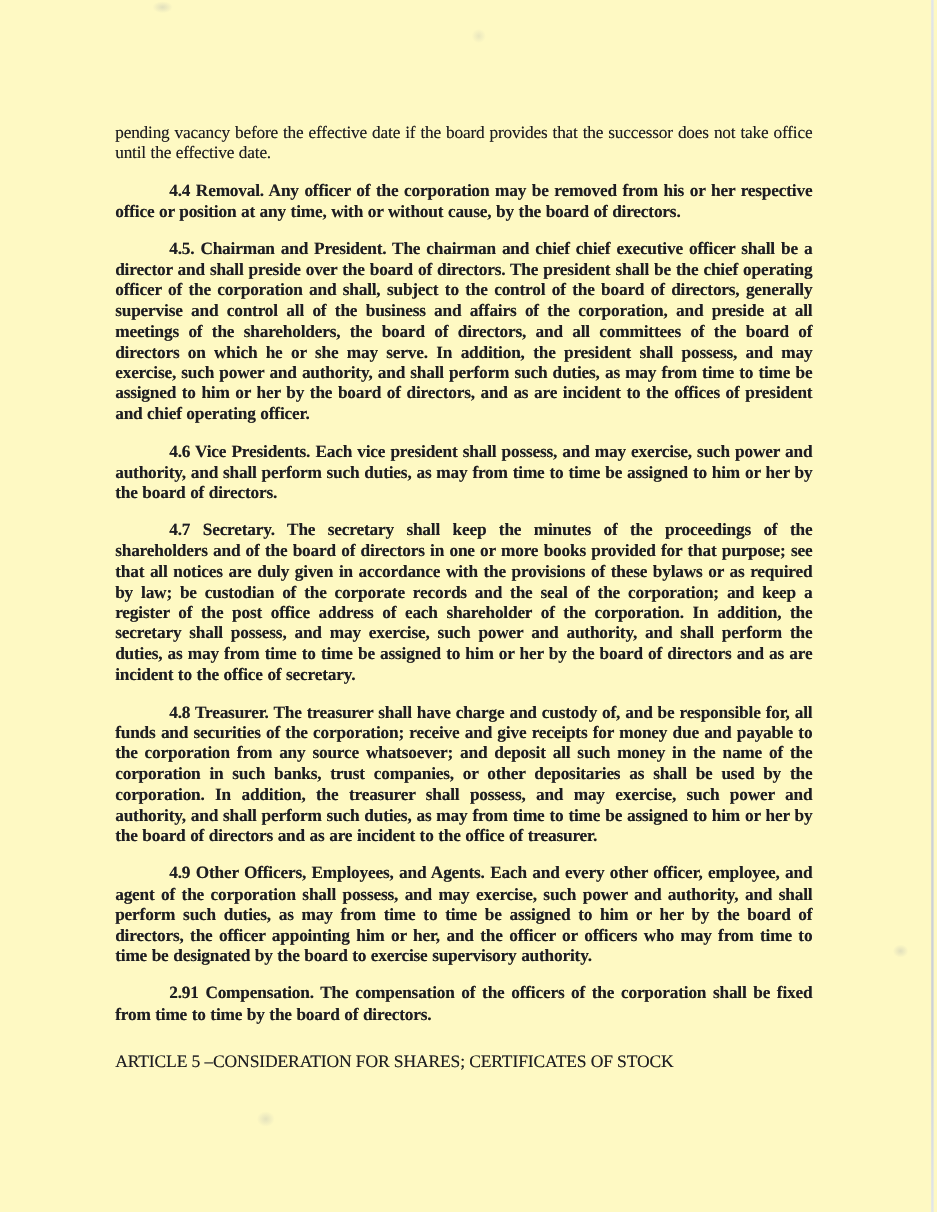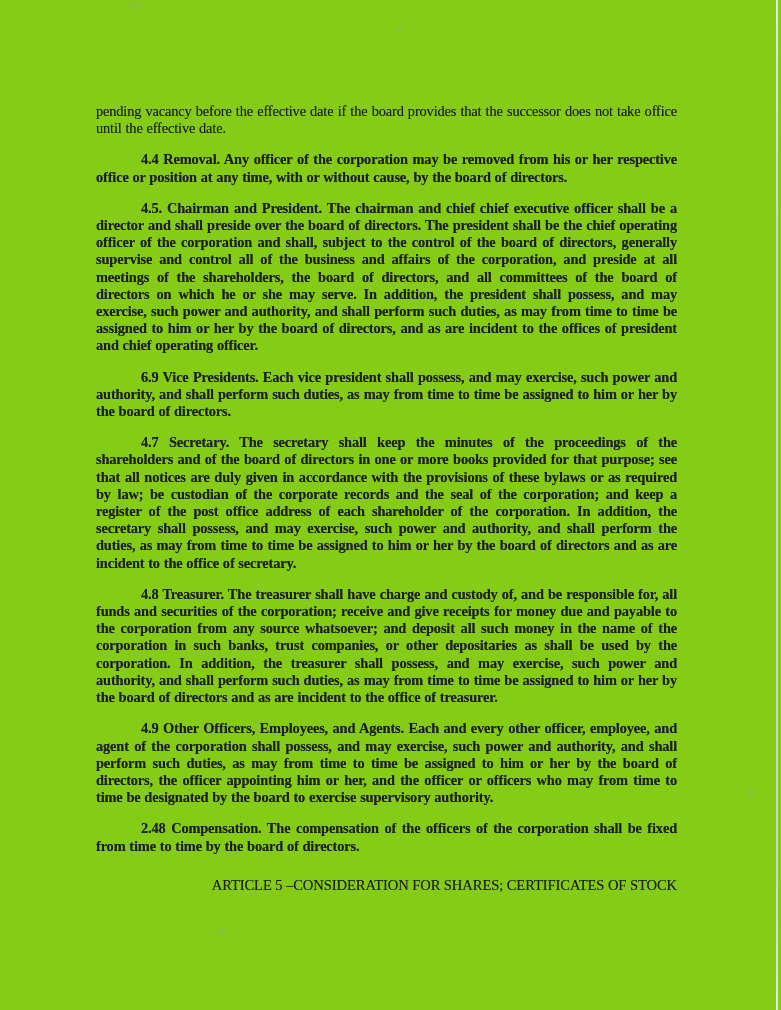--- a/index.html
+++ b/index.html
@@ -4,21 +4,21 @@
 <style>
   html, body {
     margin: 0;
     padding: 0;
     background: #ffffff;
   }
   .page {
     position: relative;
     width: 781px;
     height: 1010px;
-    background: #84cc16;
+    background: #fef9c3;
     font-family: "Liberation Serif", "DejaVu Serif", serif;
     color: #1e1e22;
     overflow: hidden;
   }
   .content {
     position: absolute;
     left: 96px;
     top: 103px;
     width: 581px;
   }
@@ -33,21 +33,21 @@
   }
   .para.indent {
     text-indent: 45px;
     font-weight: bold;
   }
   .article-heading {
     margin: 22px 0 0 0;
     font-size: 14.6px;
     line-height: 17px;
     font-weight: normal;
-    text-align: right;
+    text-align: left;
     letter-spacing: -0.1px;
     text-shadow: 0 0 0.4px rgba(30,30,35,0.55);
   }
   .scan-line-right {
     position: absolute;
     top: 0;
     left: 776px;
     width: 2px;
     height: 1010px;
     background: linear-gradient(to bottom, #e2e6ea, #ccd1d8 25%, #ccd1d8 85%, #e2e6ea);
@@ -70,29 +70,29 @@
   <div class="smudge smudge-1"></div>
   <div class="smudge smudge-2"></div>
 
   <div class="content">
     <p class="para">pending vacancy before the effective date if the board provides that the successor does not take office until the effective date.</p>
 
     <p class="para indent">4.4 Removal. Any officer of the corporation may be removed from his or her respective office or position at any time, with or without cause, by the board of directors.</p>
 
     <p class="para indent">4.5. Chairman and President. The chairman and chief chief executive officer shall be a director and shall preside over the board of directors. The president shall be the chief operating officer of the corporation and shall, subject to the control of the board of directors, generally supervise and control all of the business and affairs of the corporation, and preside at all meetings of the shareholders, the board of directors, and all committees of the board of directors on which he or she may serve. In addition, the president shall possess, and may exercise, such power and authority, and shall perform such duties, as may from time to time be assigned to him or her by the board of directors, and as are incident to the offices of president and chief operating officer.</p>
 
-    <p class="para indent">6.9 Vice Presidents. Each vice president shall possess, and may exercise, such power and authority, and shall perform such duties, as may from time to time be assigned to him or her by the board of directors.</p>
+    <p class="para indent">4.6 Vice Presidents. Each vice president shall possess, and may exercise, such power and authority, and shall perform such duties, as may from time to time be assigned to him or her by the board of directors.</p>
 
     <p class="para indent">4.7 Secretary. The secretary shall keep the minutes of the proceedings of the shareholders and of the board of directors in one or more books provided for that purpose; see that all notices are duly given in accordance with the provisions of these bylaws or as required by law; be custodian of the corporate records and the seal of the corporation; and keep a register of the post office address of each shareholder of the corporation. In addition, the secretary shall possess, and may exercise, such power and authority, and shall perform the duties, as may from time to time be assigned to him or her by the board of directors and as are incident to the office of secretary.</p>
 
     <p class="para indent">4.8 Treasurer. The treasurer shall have charge and custody of, and be responsible for, all funds and securities of the corporation; receive and give receipts for money due and payable to the corporation from any source whatsoever; and deposit all such money in the name of the corporation in such banks, trust companies, or other depositaries as shall be used by the corporation. In addition, the treasurer shall possess, and may exercise, such power and authority, and shall perform such duties, as may from time to time be assigned to him or her by the board of directors and as are incident to the office of treasurer.</p>
 
     <p class="para indent">4.9 Other Officers, Employees, and Agents. Each and every other officer, employee, and agent of the corporation shall possess, and may exercise, such power and authority, and shall perform such duties, as may from time to time be assigned to him or her by the board of directors, the officer appointing him or her, and the officer or officers who may from time to time be designated by the board to exercise supervisory authority.</p>
 
-    <p class="para indent">2.48 Compensation. The compensation of the officers of the corporation shall be fixed from time to time by the board of directors.</p>
+    <p class="para indent">2.91 Compensation. The compensation of the officers of the corporation shall be fixed from time to time by the board of directors.</p>
 
     <h2 class="article-heading">ARTICLE 5 –CONSIDERATION FOR SHARES; CERTIFICATES OF STOCK</h2>
   </div>
 
   <div class="smudge smudge-3"></div>
   <div class="smudge smudge-4"></div>
   <div class="scan-line-right"></div>
 
 </div>
 

